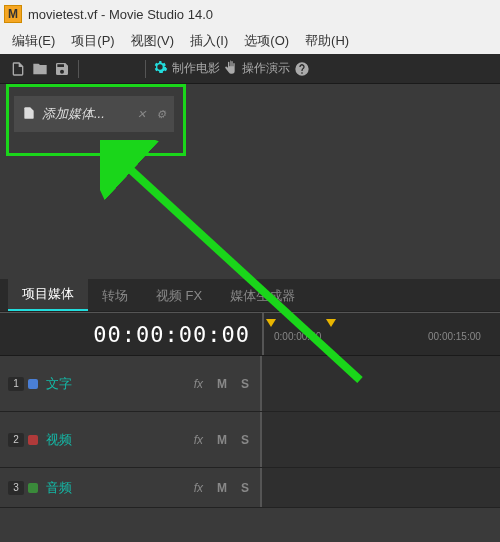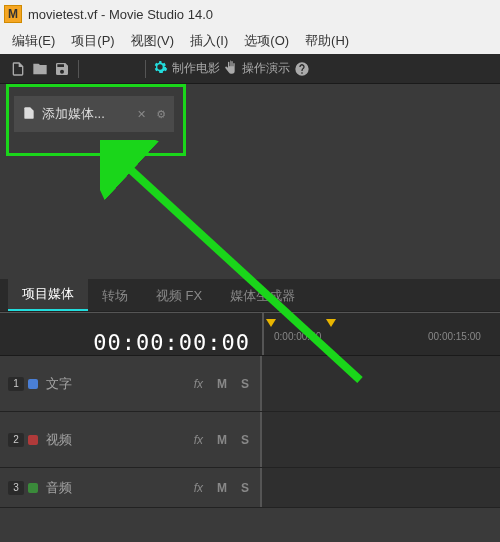--- a/index.html
+++ b/index.html
@@ -11,41 +11,41 @@
   .menubar { height: 26px; background: #f0f0f0; color: #333; display: flex; align-items: center; padding: 0 4px; font-size: 13px; }
   .menubar .menu-item { padding: 2px 8px; cursor: default; }
   
   .toolbar { height: 30px; background: #2a2a2a; display: flex; align-items: center; padding: 0 8px; gap: 2px; border-bottom: 1px solid #1a1a1a; }
   .toolbar .sep { width: 1px; height: 18px; background: #555; margin: 0 4px; }
   .toolbar .icon-btn { width: 20px; height: 20px; display: flex; align-items: center; justify-content: center; color: #aaa; cursor: pointer; }
   .toolbar .text-btn { display: flex; align-items: center; gap: 4px; color: #aaa; font-size: 12px; cursor: pointer; }
   .toolbar .gear-cyan { color: #2dd; }
   
   .media-panel { height: 228px; background: #3a3a3a; position: relative; border-bottom: 1px solid #222; }
-  .add-media-tab { position: absolute; top: 12px; left: 14px; width: 160px; height: 36px; background: #4a4a4a; display: flex; align-items: center; padding: 0 8px; gap: 6px; font-size: 13px; color: #ddd; cursor: pointer; }
+  .add-media-tab { position: absolute; top: 12px; left: 14px; width: 160px; height: 36px; background: #4a4a4a; display: flex; align-items: center; padding: 0 8px; gap: 6px; font-size: 13px; color: #ddd; cursor: pointer; font-style: italic; }
   .add-media-tab .close-ico, .add-media-tab .gear-ico { margin-left: auto; color: #888; font-size: 11px; }
   .highlight-box { position: absolute; top: 0px; left: 6px; width: 180px; height: 72px; border: 3px solid #1ad61a; pointer-events: none; }
   
   .media-tabs { position: absolute; bottom: 0; left: 0; right: 0; height: 32px; background: #2a2a2a; display: flex; align-items: flex-end; padding: 0 8px; }
   .media-tabs .tab { padding: 6px 14px; font-size: 13px; color: #888; cursor: pointer; }
   .media-tabs .tab.active { color: #fff; border-bottom: 2px solid #2dd; background: #3a3a3a; }
   
   .timeline-header { height: 44px; background: #2a2a2a; display: flex; border-top: 1px solid #555; border-bottom: 1px solid #1a1a1a; }
-  .timeline-header .timecode-area { width: 262px; display: flex; align-items: flex-end; justify-content: flex-end; padding-right: 12px; }
+  .timeline-header .timecode-area { width: 262px; display: flex; align-items: center; justify-content: flex-end; padding-right: 12px; }
   .timeline-header .timecode { font-size: 22px; color: #fff; font-family: monospace; letter-spacing: 1px; }
   .timeline-header .ruler { flex: 1; position: relative; background: #2a2a2a; border-left: 2px solid #555; }
   .ruler .tick { position: absolute; top: 18px; font-size: 10px; color: #888; }
   .ruler .marker { position: absolute; top: 6px; width: 0; height: 0; border-left: 5px solid transparent; border-right: 5px solid transparent; border-top: 8px solid #e8b500; }
   
   .track { height: 56px; display: flex; border-bottom: 1px solid #222; }
   .track .head { width: 262px; background: #3a3a3a; display: flex; align-items: center; padding: 0 8px; gap: 8px; border-right: 2px solid #555; }
   .track .head .badge { display: inline-flex; align-items: center; gap: 4px; font-size: 11px; color: #ccc; }
   .track .head .num-badge { width: 16px; height: 14px; background: #2a2a2a; color: #ccc; display: inline-flex; align-items: center; justify-content: center; font-size: 10px; border-radius: 2px; }
   .track .head .color-dot { width: 10px; height: 10px; border-radius: 2px; }
-  .track .head .name { flex: 1; font-size: 13px; color: #a3a3a3; }
+  .track .head .name { flex: 1; font-size: 13px; color: #14b8a6; }
   .track .head .ctl { color: #888; font-size: 12px; font-style: italic; margin: 0 3px; cursor: pointer; }
   .track .head .ctl.bold { font-weight: bold; font-style: normal; }
   .track .lane { flex: 1; background: #2f2f2f; }
   
   .arrow-annotation { position: absolute; pointer-events: none; }
   
   svg.icon { width: 16px; height: 16px; fill: currentColor; }
 </style>
 </head>
 <body>

